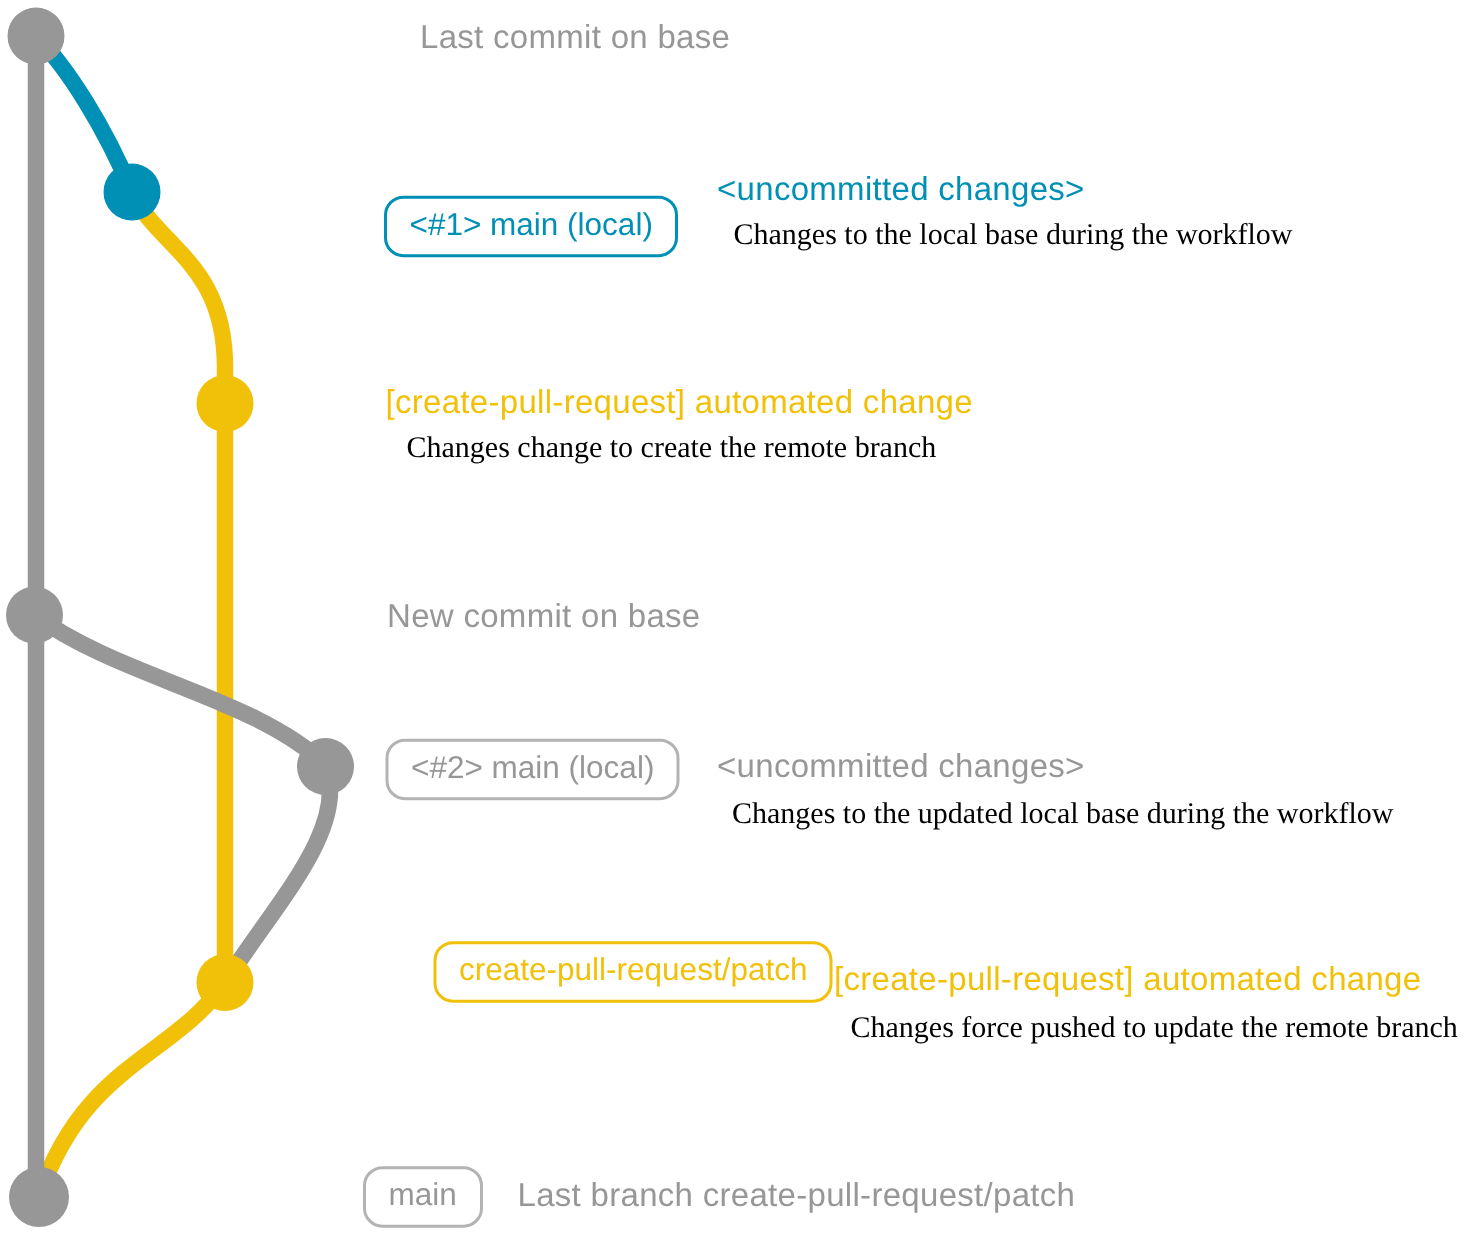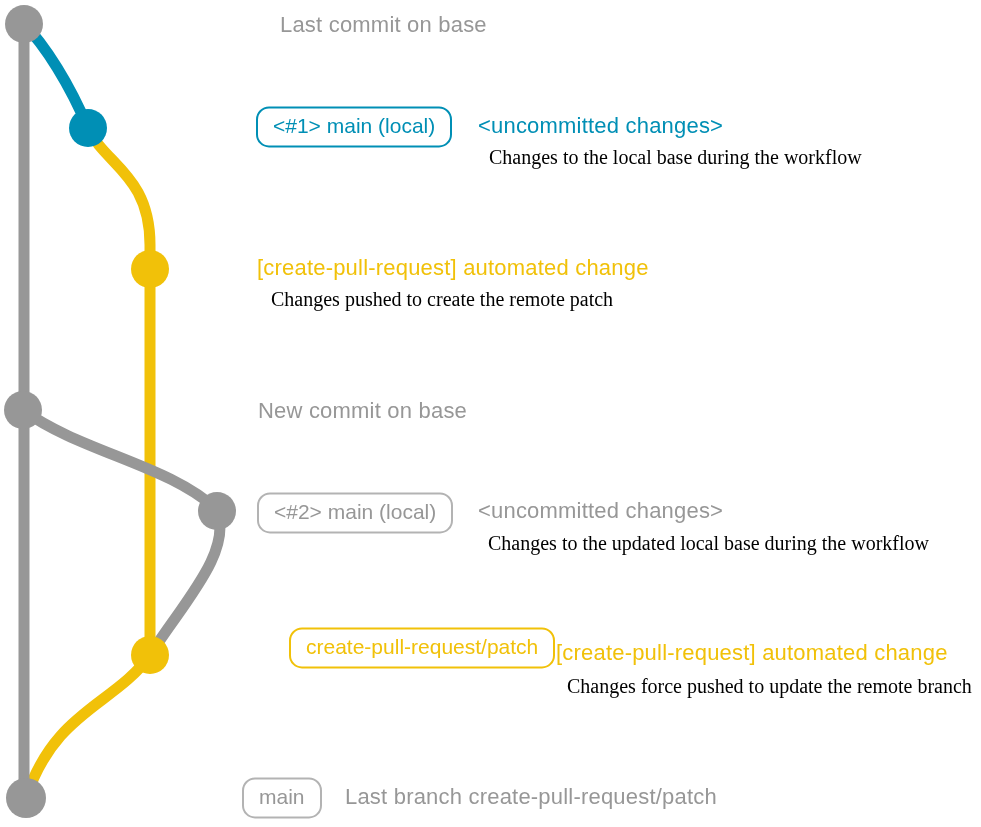--- a/index.html
+++ b/index.html
@@ -35,21 +35,21 @@
     transform: translateY(-50%);
     display: inline-block;
     font-size: 21px;
     line-height: 1.15;
     padding: 6px 15px 7px 15px;
     border: 2px solid;
     border-radius: 13px;
     background: var(--bg, #ffffff);
     white-space: nowrap;
   }
-  .badge.blue   { color: var(--c-local);  border-color: var(--c-local); }
+  .badge.blue   { color: var(--c-local);  border-color: var(--c-local); margin-top: 24px; }
   .badge.yellow { color: var(--c-remote); border-color: var(--c-remote); }
   .badge.gray   { color: var(--c-base);   border-color: var(--c-badge-gray); }
 
   .annotation {
     position: absolute;
     transform: translateY(-50%);
     font-family: "Liberation Serif", serif;
     font-size: 20px;
     color: var(--c-ink);
     white-space: nowrap;
@@ -81,21 +81,21 @@
     <circle class="fill-base" cx="26" cy="798" r="20"></circle>
   </svg>
 
   <span class="msg gray" style="left:268px; top:25px;margin-left:12px;">Last commit on base</span>
 
   <span class="badge blue" style="left:256px; top:127px;">&lt;#1&gt; main (local)</span>
   <span class="msg blue" style="left:478px; top:126px;">&lt;uncommitted changes&gt;</span>
   <span class="annotation" style="left:489px; top:157px;">Changes to the local base during the workflow</span>
 
   <span class="msg yellow" style="left:257px; top:268px;">[create-pull-request] automated change</span>
-  <span class="annotation" style="left:271px; top:299px;">Changes pushed to create the remote patch</span>
+  <span class="annotation" style="left:271px; top:299px;">Changes change to create the remote branch</span>
 
   <span class="msg gray" style="left:258px; top:411px;">New commit on base</span>
 
   <span class="badge gray" style="left:257px; top:513px;">&lt;#2&gt; main (local)</span>
   <span class="msg gray" style="left:478px; top:511px;">&lt;uncommitted changes&gt;</span>
   <span class="annotation" style="left:488px; top:543px;text-align:center;">Changes to the updated local base during the workflow</span>
 
   <span class="badge yellow" style="left:257px; top:648px;margin-left:32px;">create-pull-request/patch</span>
   <span class="msg yellow" style="left:556px; top:653px;">[create-pull-request] automated change</span>
   <span class="annotation" style="left:567px; top:686px;">Changes force pushed to update the remote branch</span>

